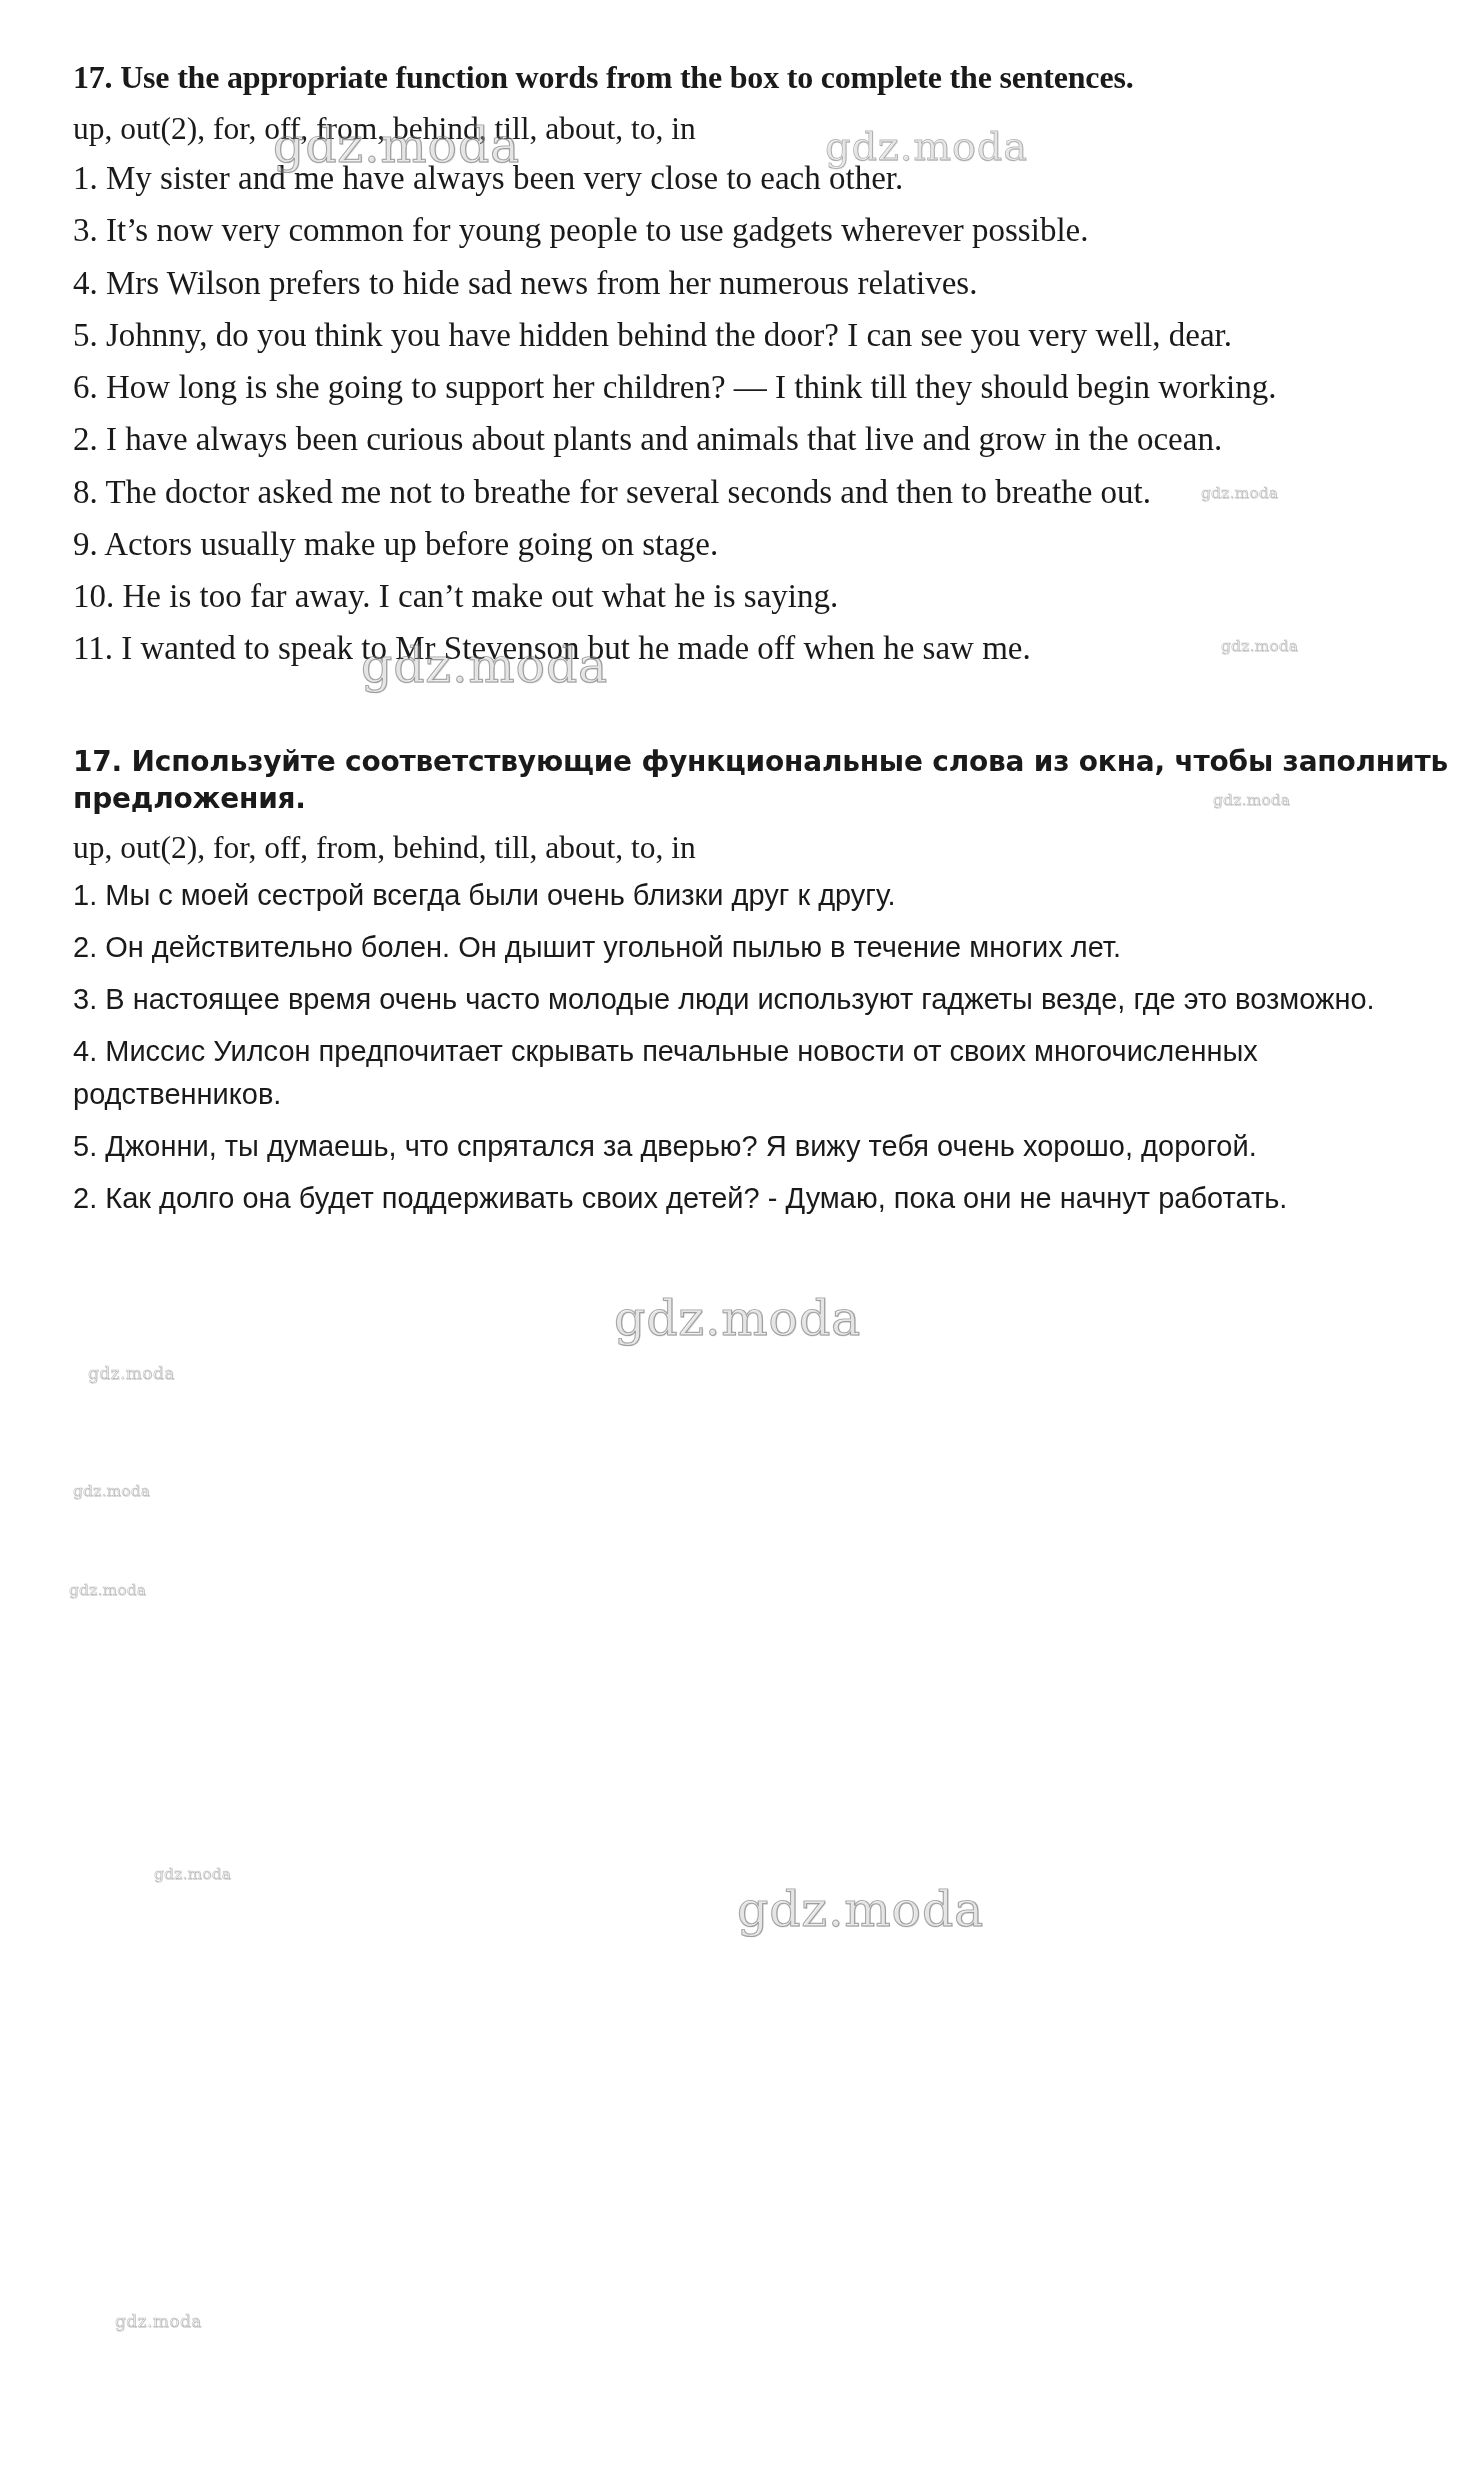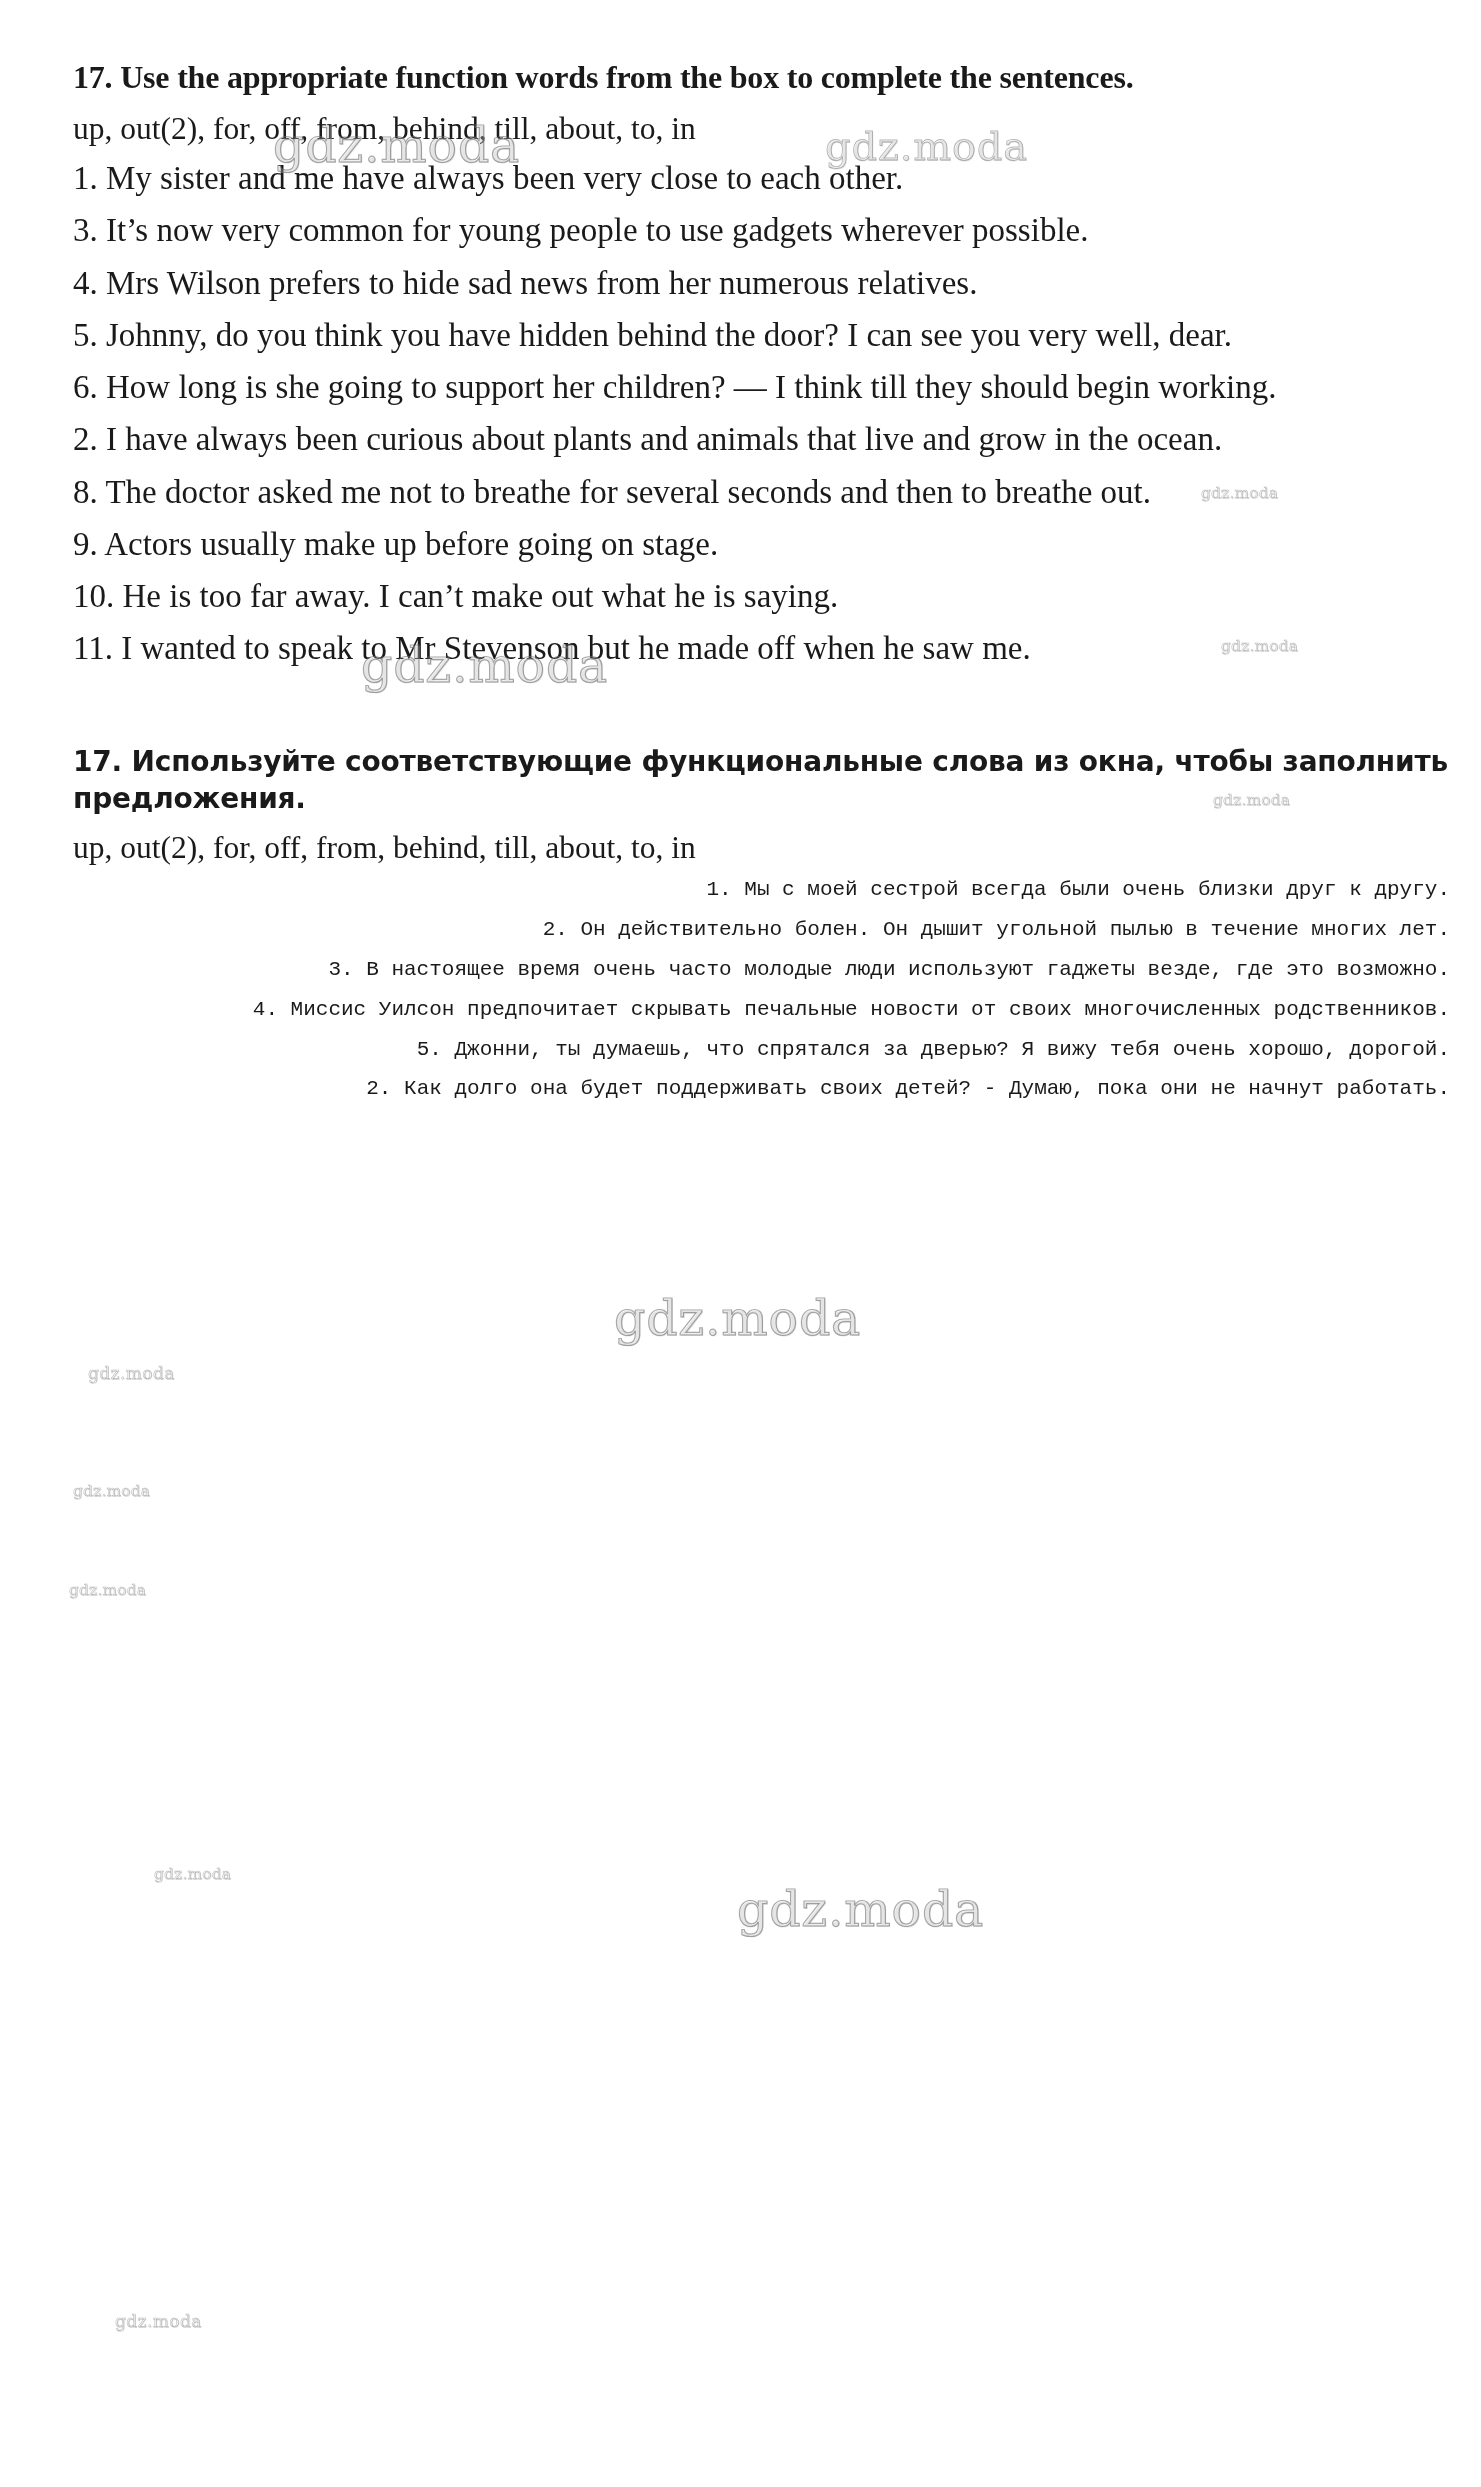--- a/index.html
+++ b/index.html
@@ -44,25 +44,24 @@
     font-size: 31.5px;
     line-height: 1.45;
     margin: 7.7px 0 3.1px 0;
   }
   .line {
     font-size: 33px;
     line-height: 1.42;
     margin: 0 0 5.4px 0;
   }
   .line-ru {
-    font-family: Liberation Mono, monospace;
-    font-size: 21px;
+    font-family: Liberation Sans, sans-serif;
+    font-size: 29px;
     line-height: 1.50;
     margin: 0 0 8.4px 0;
-    text-align: right;
   }
   .block-en {
     margin-top: 3.1px;
   }
   .gap-between {
     height: 66px;
   }
   .block-ru .heading-ru {
     line-height: 1.32;
   }

